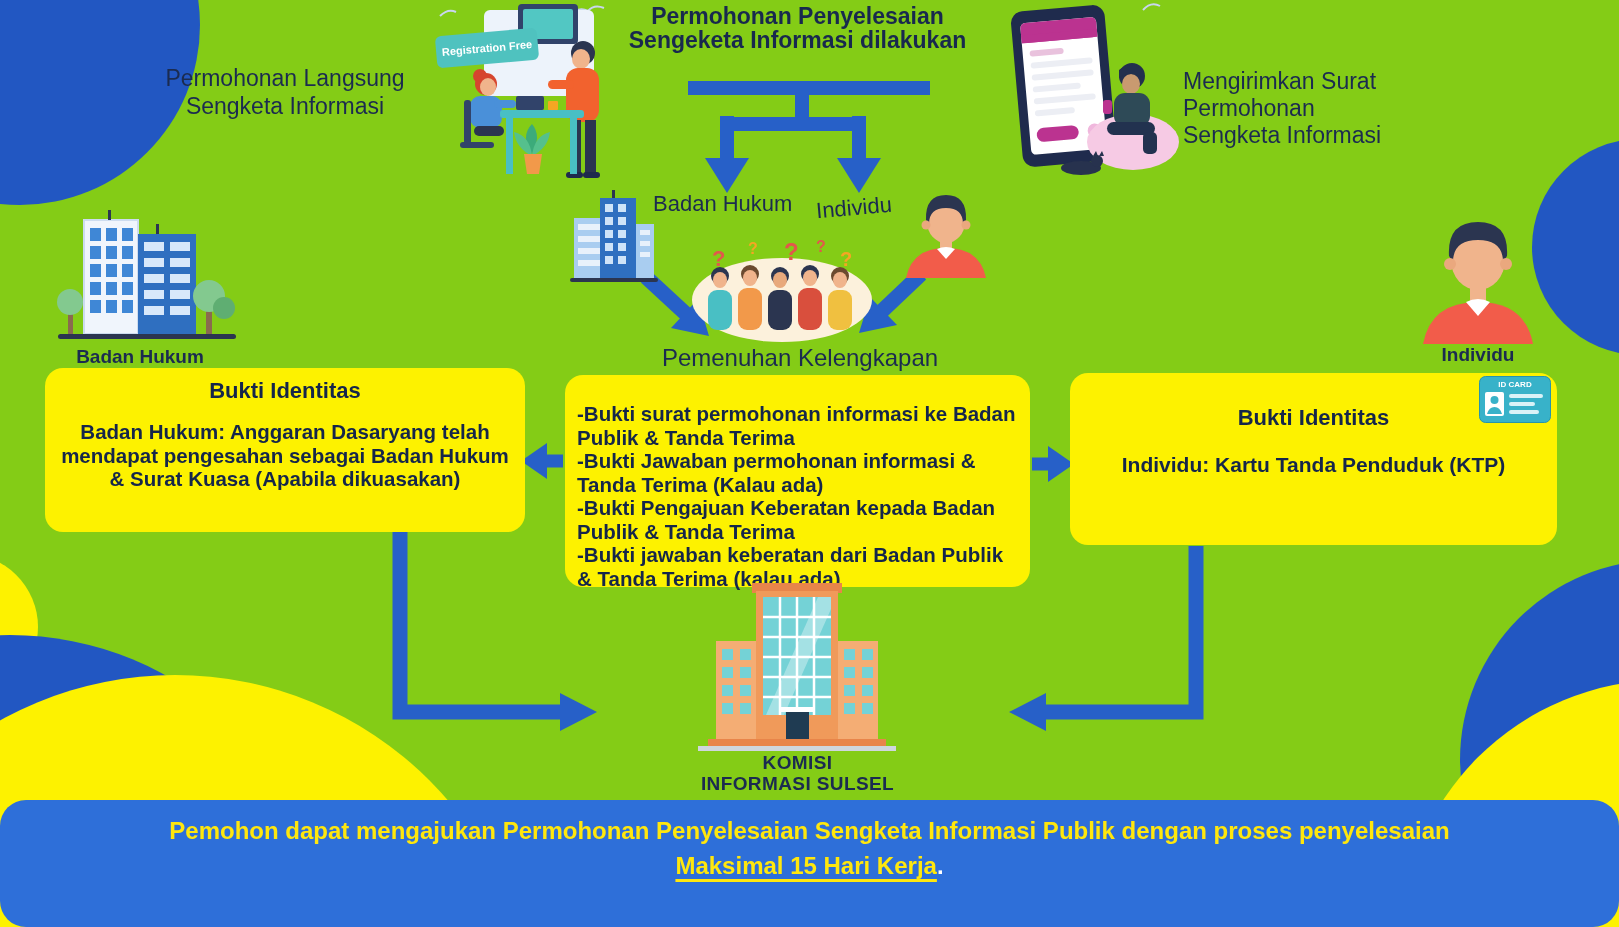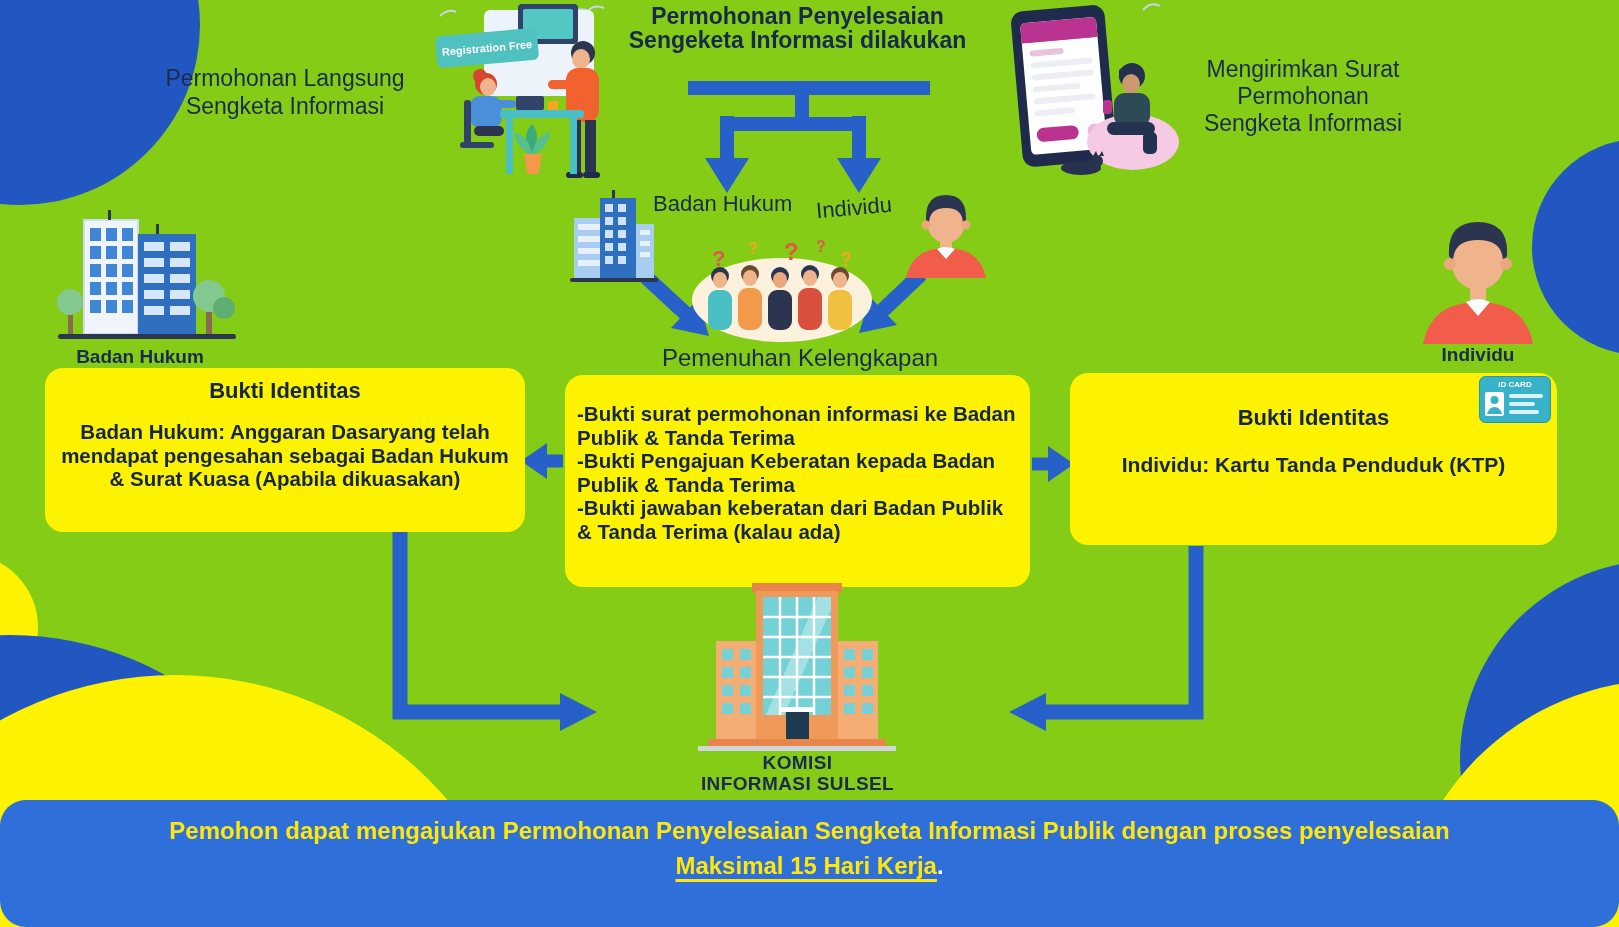--- a/index.html
+++ b/index.html
@@ -18,21 +18,21 @@
   .br-blue  { left:1460px; top:560px; width:400px; height:400px; background:#2257c2; }
   .br-yellow{ left:1400px; top:680px; width:530px; height:530px; background:#fdf200; }
 
   .arrows { position:absolute; left:0; top:0; z-index:1; pointer-events:none; }
   .layer { z-index:2; }
 
   .main-title { left:605px; top:4px; width:385px; text-align:center;
     font-size:23px; font-weight:bold; line-height:1.06; color:#18294e; }
   .method-left { left:150px; top:64px; width:270px; text-align:center;
     font-size:23px; line-height:1.22; }
-  .method-right { left:1183px; top:56px; width:240px; text-align:center;
+  .method-right { left:1183px; top:68px; width:240px; text-align:left;
     font-size:23px; line-height:1.18; }
 
   .branch-left-label { left:653px; top:191px; width:150px; font-size:22px; }
   .branch-right-label { left:816px; top:194px; width:100px; font-size:22px; transform:rotate(-5deg); }
 
   .section-label { left:620px; top:344px; width:360px; text-align:center; font-size:24px; }
 
   .ybox { background:#fdf200; border-radius:18px; font-weight:bold; color:#15264a; }
   .left-box { left:45px; top:368px; width:480px; min-height:164px; padding:10px 16px 12px; text-align:center; }
   .left-box .box-title { font-size:22px; margin-bottom:16px; }
@@ -241,20 +241,21 @@
 
   <div class="abs layer section-label">Pemenuhan Kelengkapan</div>
 
   <div class="abs layer ybox left-box">
     <div class="box-title">Bukti Identitas</div>
     <div class="box-body">Badan Hukum: Anggaran Dasaryang telah mendapat pengesahan sebagai Badan Hukum &amp; Surat Kuasa (Apabila dikuasakan)</div>
   </div>
 
   <div class="abs layer ybox center-box">
     <div class="req">-Bukti surat permohonan informasi ke Badan Publik &amp; Tanda Terima</div>
+    <div class="req">-Bukti Jawaban permohonan informasi &amp; Tanda Terima (Kalau ada)</div>
     <div class="req">-Bukti Pengajuan Keberatan kepada Badan Publik &amp; Tanda Terima</div>
     <div class="req">-Bukti jawaban keberatan dari Badan Publik &amp; Tanda Terima (kalau ada)</div>
   </div>
 
   <div class="abs layer ybox right-box">
     <svg class="idcard" width="72" height="47" viewBox="0 0 72 47">
       <rect x="0.5" y="0.5" width="71" height="46" rx="6" fill="#38b2c9" stroke="#2795ac"></rect>
       <text x="36" y="11" text-anchor="middle" font-size="8" font-weight="bold" fill="#ffffff">ID CARD</text>
       <rect x="6" y="16" width="19" height="24" rx="2" fill="#ffffff"></rect>
       <circle cx="15.5" cy="24" r="4" fill="#38b2c9"></circle>

